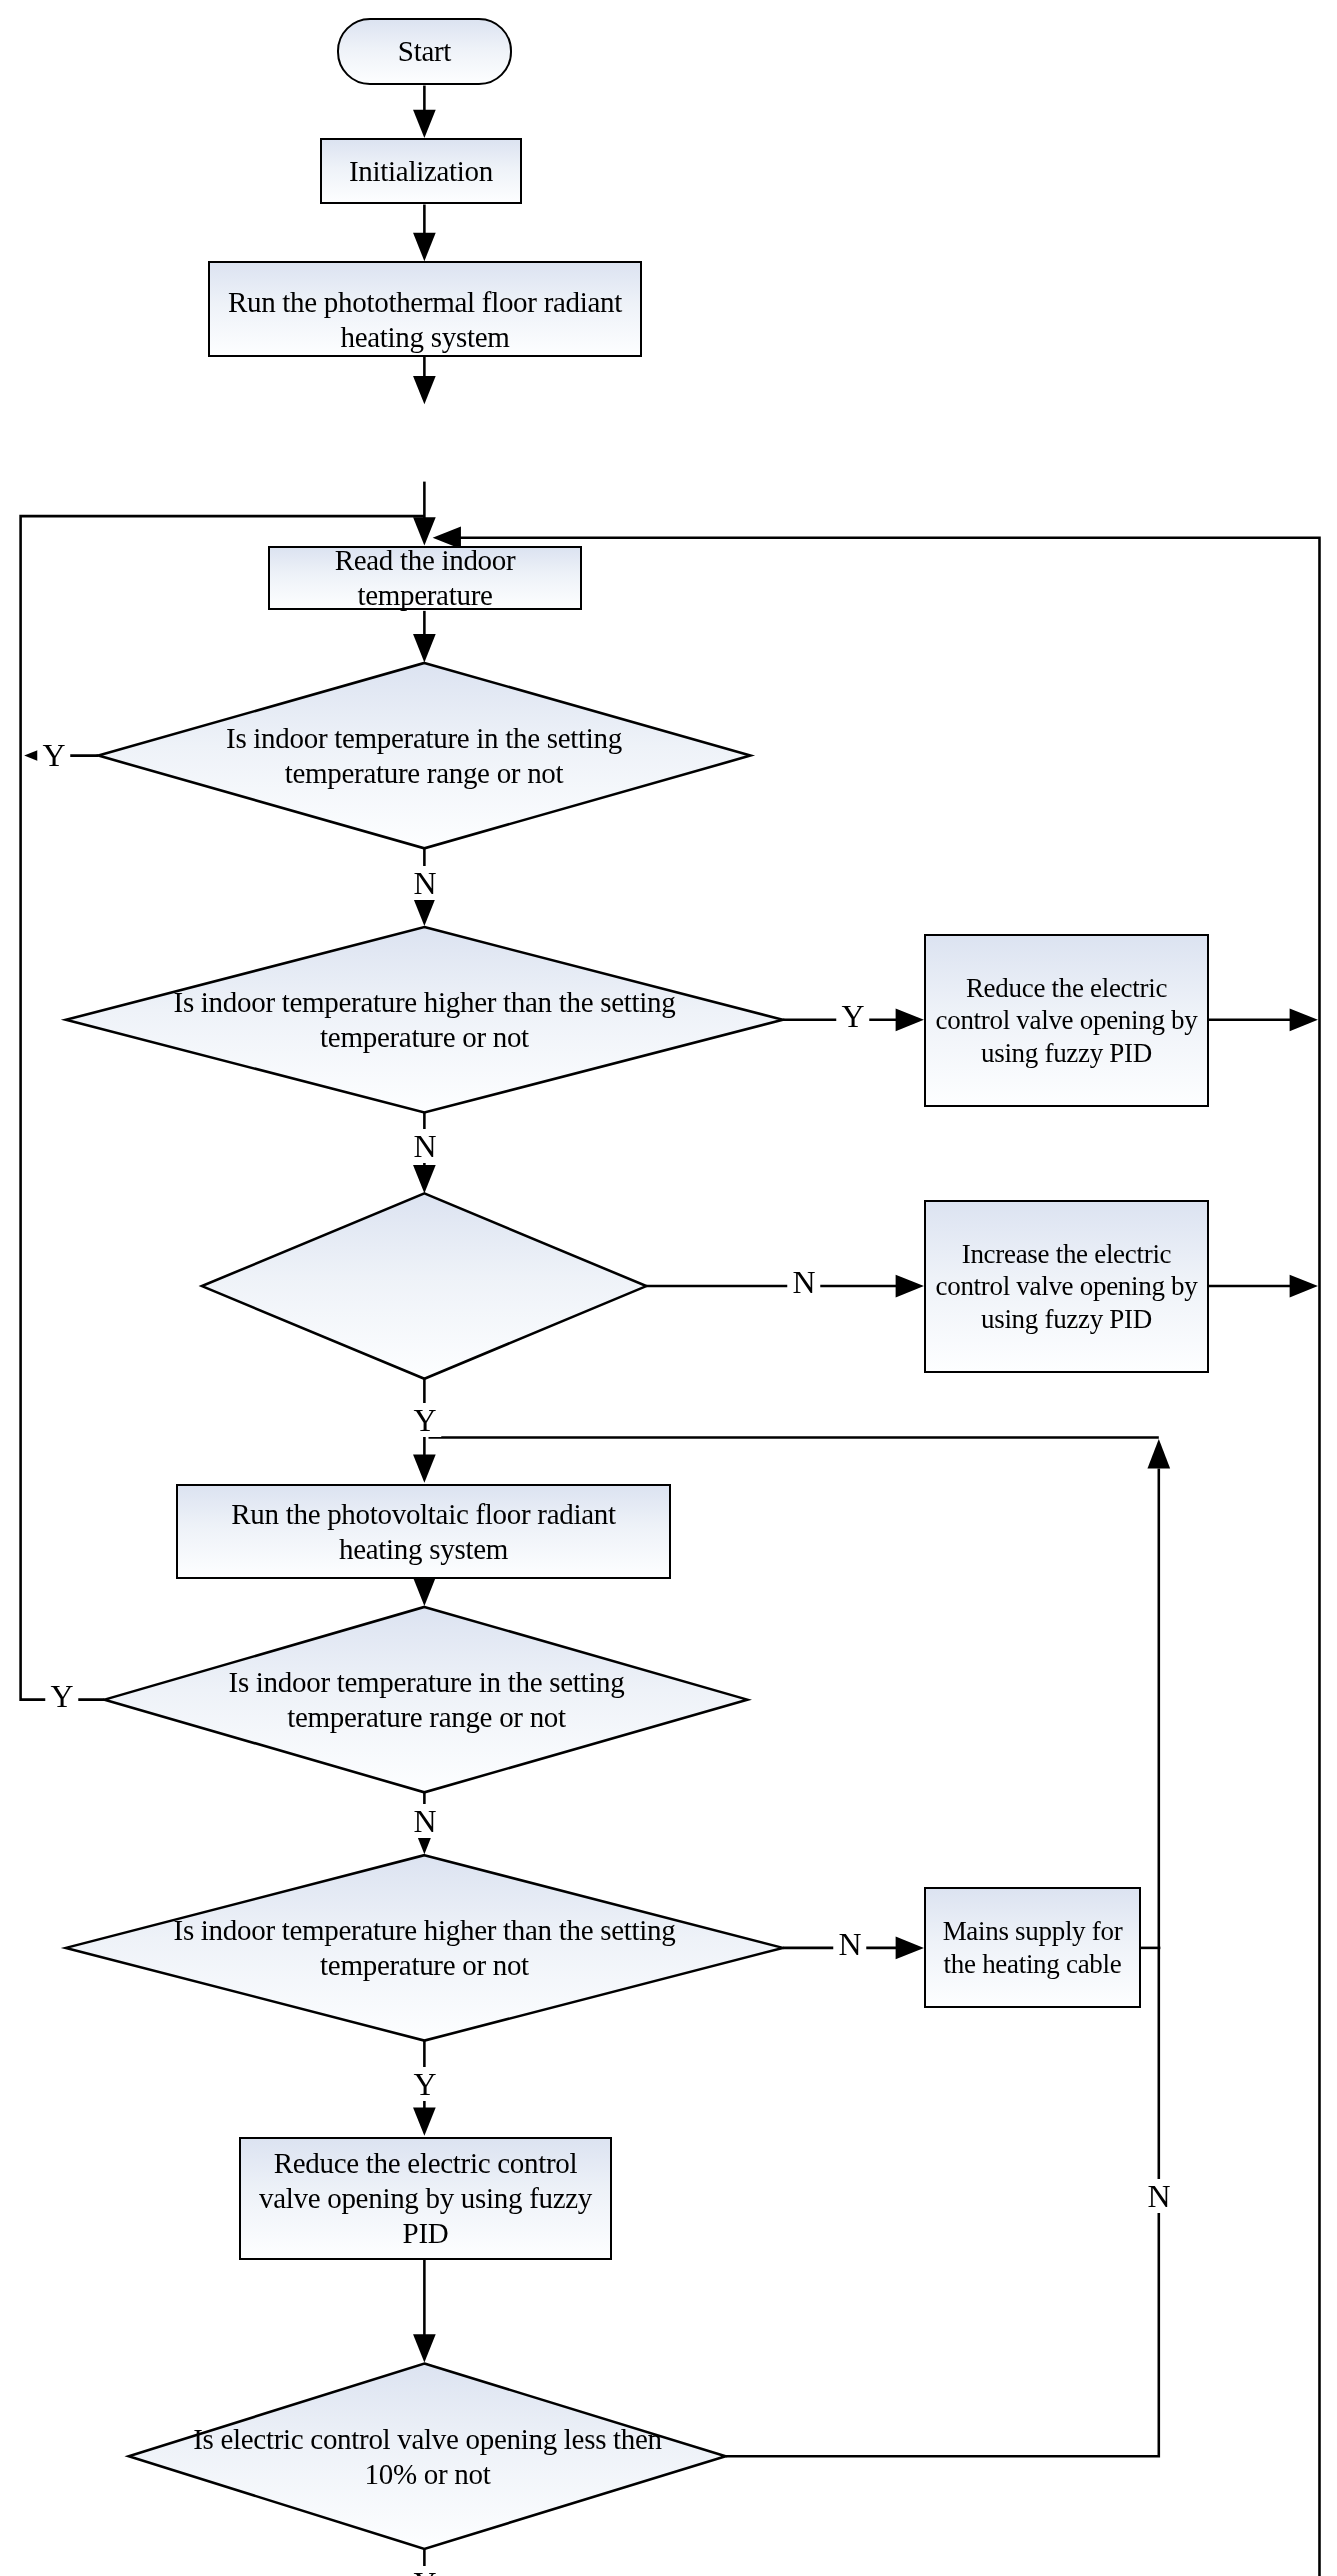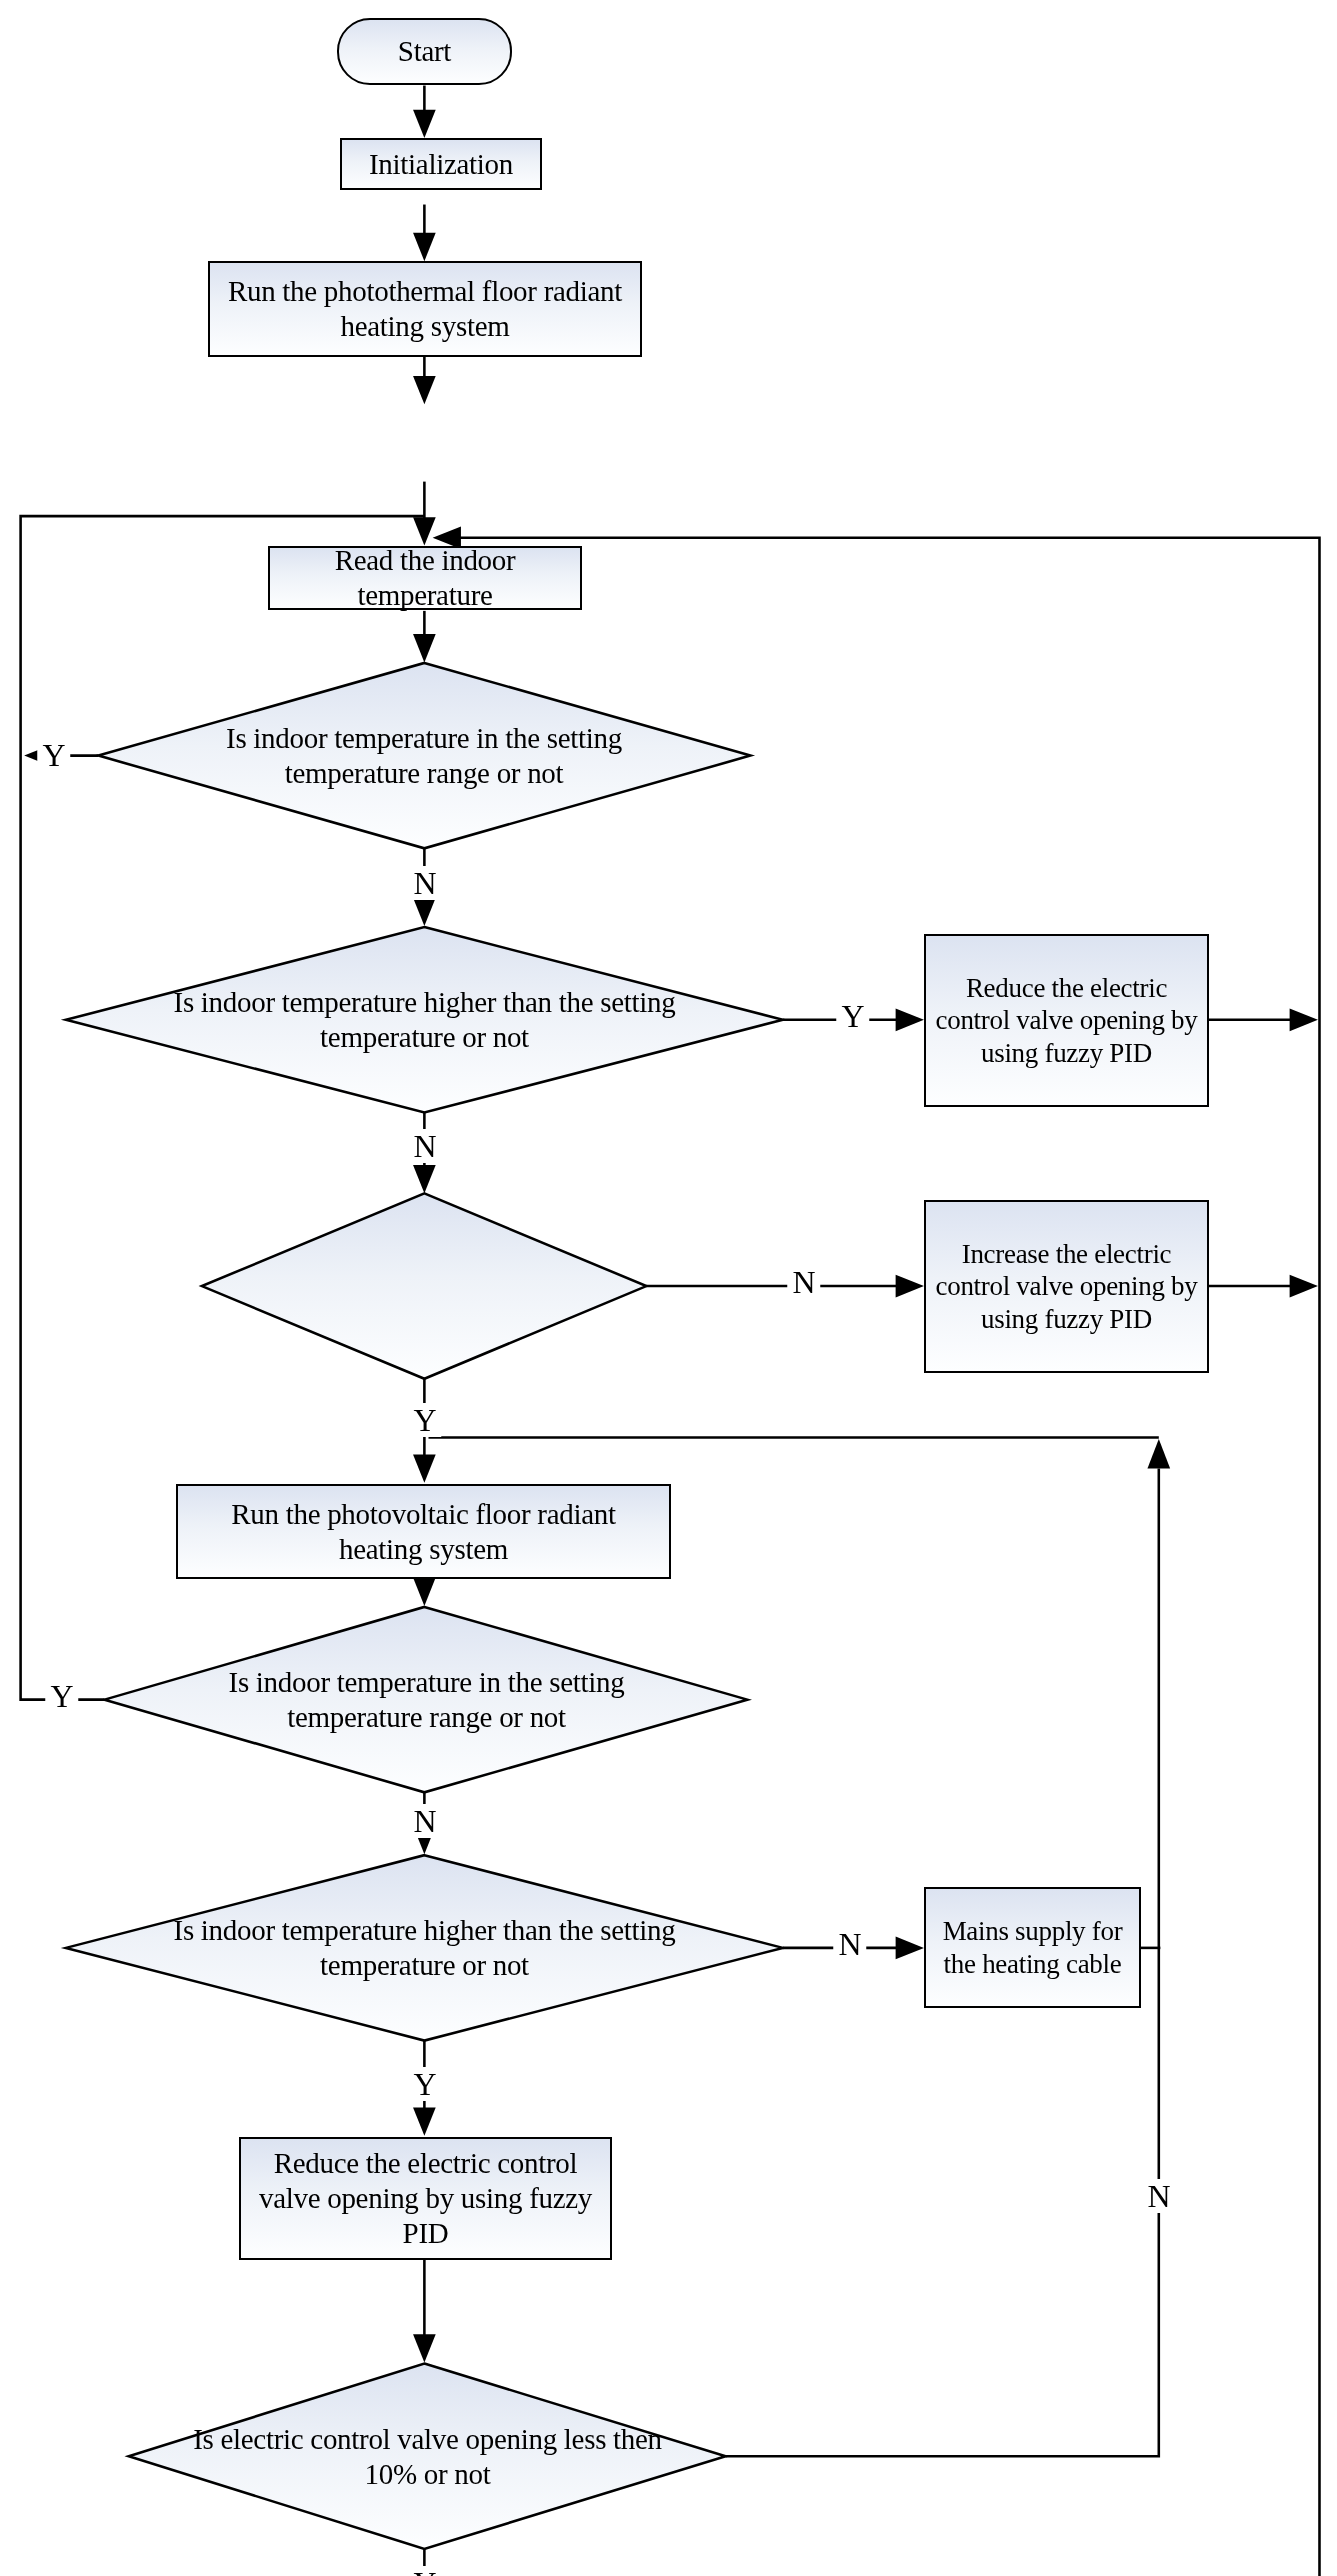--- a/index.html
+++ b/index.html
@@ -90,25 +90,25 @@
     <polygon points="824,2316 1255,2496 824,2676 392,2496" fill="url(#gfill)" stroke="#000" stroke-width="5"></polygon>
     <polygon points="824,3119 1451,3299 824,3479 203,3299" fill="url(#gfill)" stroke="#000" stroke-width="5"></polygon>
     <polygon points="824,3601 1520,3781 824,3961 128,3781" fill="url(#gfill)" stroke="#000" stroke-width="5"></polygon>
     <polygon points="824,4588 1409,4768 824,4948 250,4768" fill="url(#gfill)" stroke="#000" stroke-width="5"></polygon>
   </svg>
 
   <div class="node box stadium" style="left:337px;top:18px;width:175px;height:67px;">
     <span>Start</span>
   </div>
 
-  <div class="node box" style="left:340px;top:138px;width:202px;height:52px;">
+  <div class="node box" style="left:320px;top:138px;width:202px;height:66px;">
     <span>Initialization</span>
   </div>
 
-  <div class="node box" style="left:208px;top:261px;width:434px;height:96px;padding:0 10.3px;">
+  <div class="node box" style="left:208px;top:261px;width:434px;height:96px;padding:0 10.3px;align-items:flex-end;">
     <span>Run the photothermal floor radiant heating system</span>
   </div>
 
 
   <div class="node box" style="left:268px;top:546px;width:314px;height:64px;padding:0 9.3px;">
     <span>Read the indoor temperature</span>
   </div>
 
   <div class="node box" style="left:924px;top:934px;width:285px;height:173px;padding:0 7.2px;">
     <span class="small">Reduce the electric control valve opening by using fuzzy PID</span>

